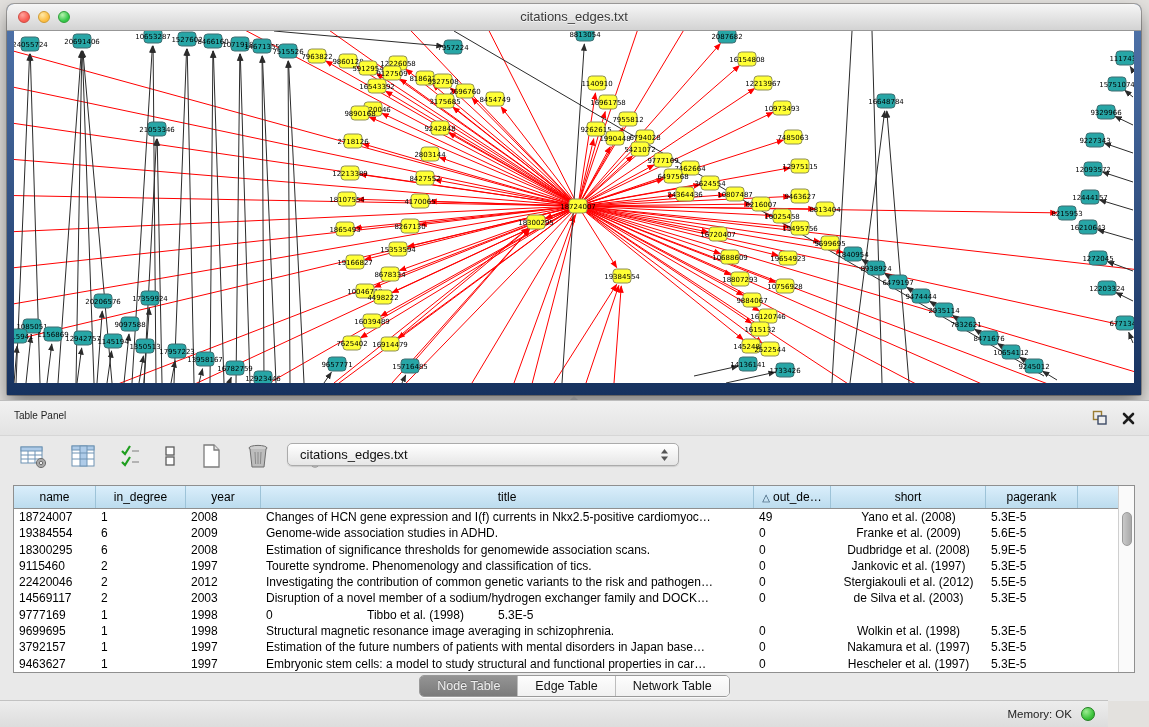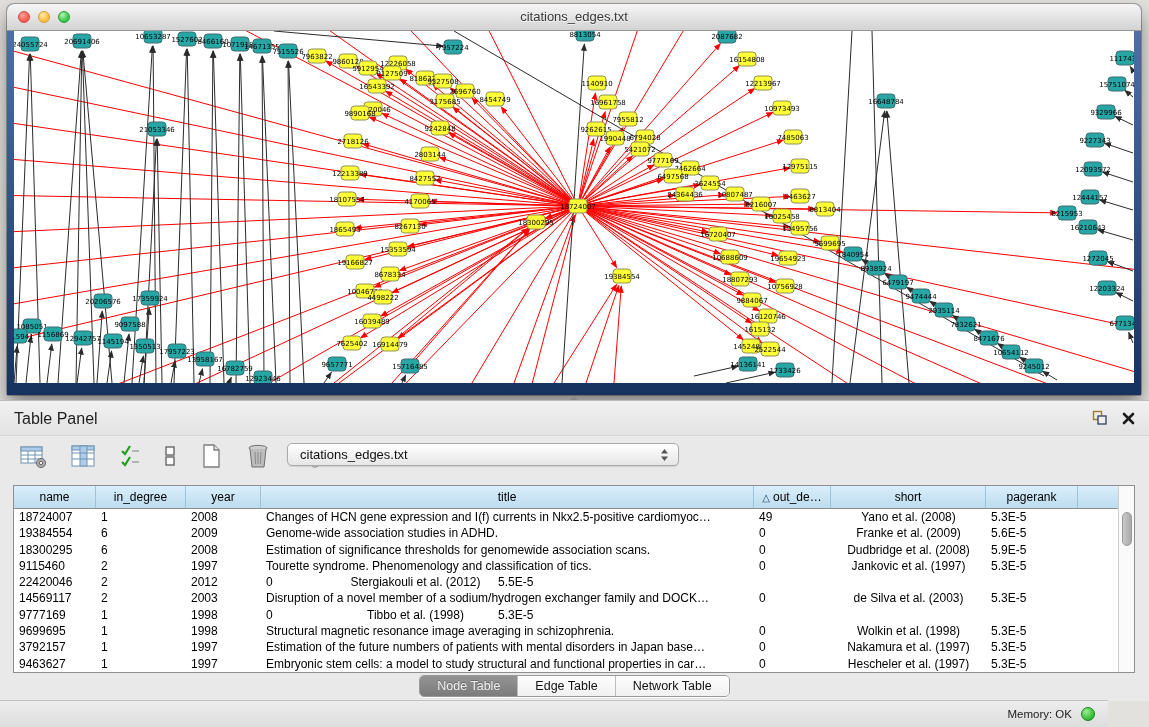--- a/index.html
+++ b/index.html
@@ -24,21 +24,21 @@
   .net-canvas svg{display:block;}
   .net-canvas svg text{font-family:"DejaVu Sans",sans-serif;}
 
   
   .splitter-handle{position:absolute;left:569px;top:396px;width:0;height:0;
     border-left:5px solid transparent;border-right:5px solid transparent;border-bottom:5px solid #8a8a8a;}
 
   
   .table-panel{position:absolute;left:0;top:400px;width:1149px;height:300px;background:#e9e9e9;border-top:1px solid #bdbdbd;}
   .panel-header{height:34px;background:linear-gradient(#f1f1f1,#e3e3e3);border-bottom:1px solid #d6d6d6;position:relative;}
-  .panel-title{position:absolute;left:14px;top:9px;font-size:16px;color:#1f1f1f;}
+  .panel-title{position:absolute;left:14px;top:9px;font-size:10px;color:#1f1f1f;}
   .panel-actions{position:absolute;right:14px;top:9px;display:flex;gap:15px;align-items:center;}
   .float-ic,.close-ic{cursor:default;}
 
   .toolbar{position:absolute;left:0;top:34px;right:0;height:48px;}
   .tb-icons{position:absolute;left:20px;top:8px;display:flex;align-items:center;gap:24px;}
   .tb-btn{display:flex;align-items:center;justify-content:center;}
   .fx{font-family:"DejaVu Serif",serif;font-style:italic;font-weight:bold;font-size:14px;color:#111;}
   .combo{position:absolute;left:287px;top:8px;width:392px;height:23px;box-sizing:border-box;
     border:1px solid #ababab;border-radius:5px;background:linear-gradient(#ffffff,#e6e6e6);
     box-shadow:0 1px 1px rgba(0,0,0,.12);}
@@ -651,20 +651,21 @@
           <div class="tc c2">1997</div>
           <div class="tc c3">Tourette syndrome. Phenomenology and classification of tics.</div>
           <div class="tc c4">0</div>
           <div class="tc c5">Jankovic et al. (1997)</div>
           <div class="tc c6">5.3E-5</div>
         </div>
         <div class="trow">
           <div class="tc c0">22420046</div>
           <div class="tc c1">2</div>
           <div class="tc c2">2012</div>
+          <div class="tc c3">Investigating the contribution of common genetic variants to the risk and pathogen…</div>
           <div class="tc c4">0</div>
           <div class="tc c5">Stergiakouli et al. (2012)</div>
           <div class="tc c6">5.5E-5</div>
         </div>
         <div class="trow">
           <div class="tc c0">14569117</div>
           <div class="tc c1">2</div>
           <div class="tc c2">2003</div>
           <div class="tc c3">Disruption of a novel member of a sodium/hydrogen exchanger family and DOCK…</div>
           <div class="tc c4">0</div>

